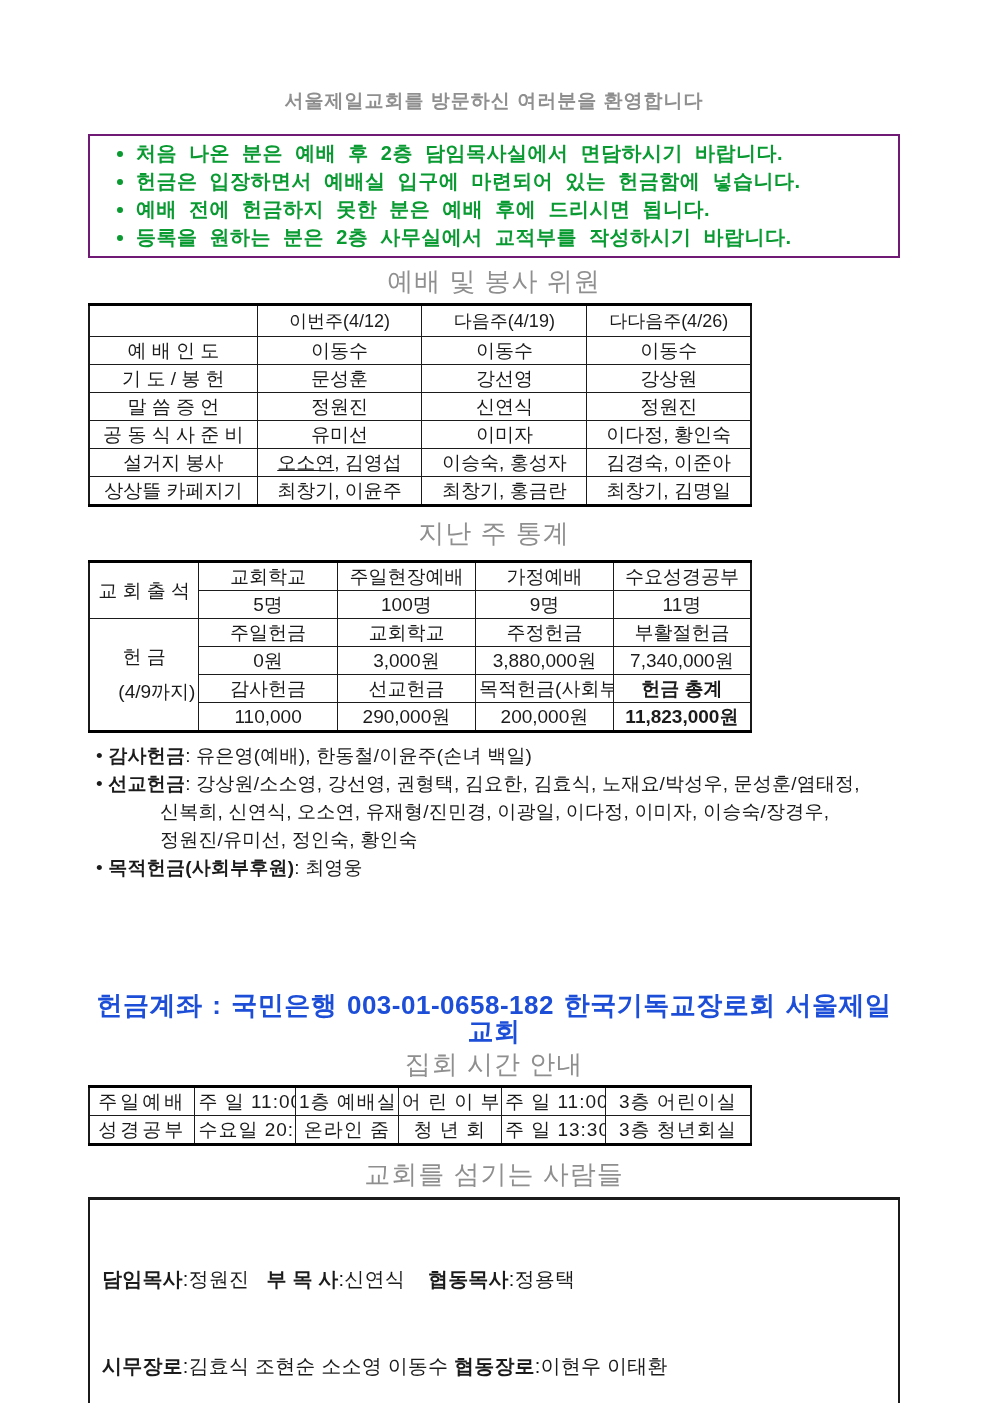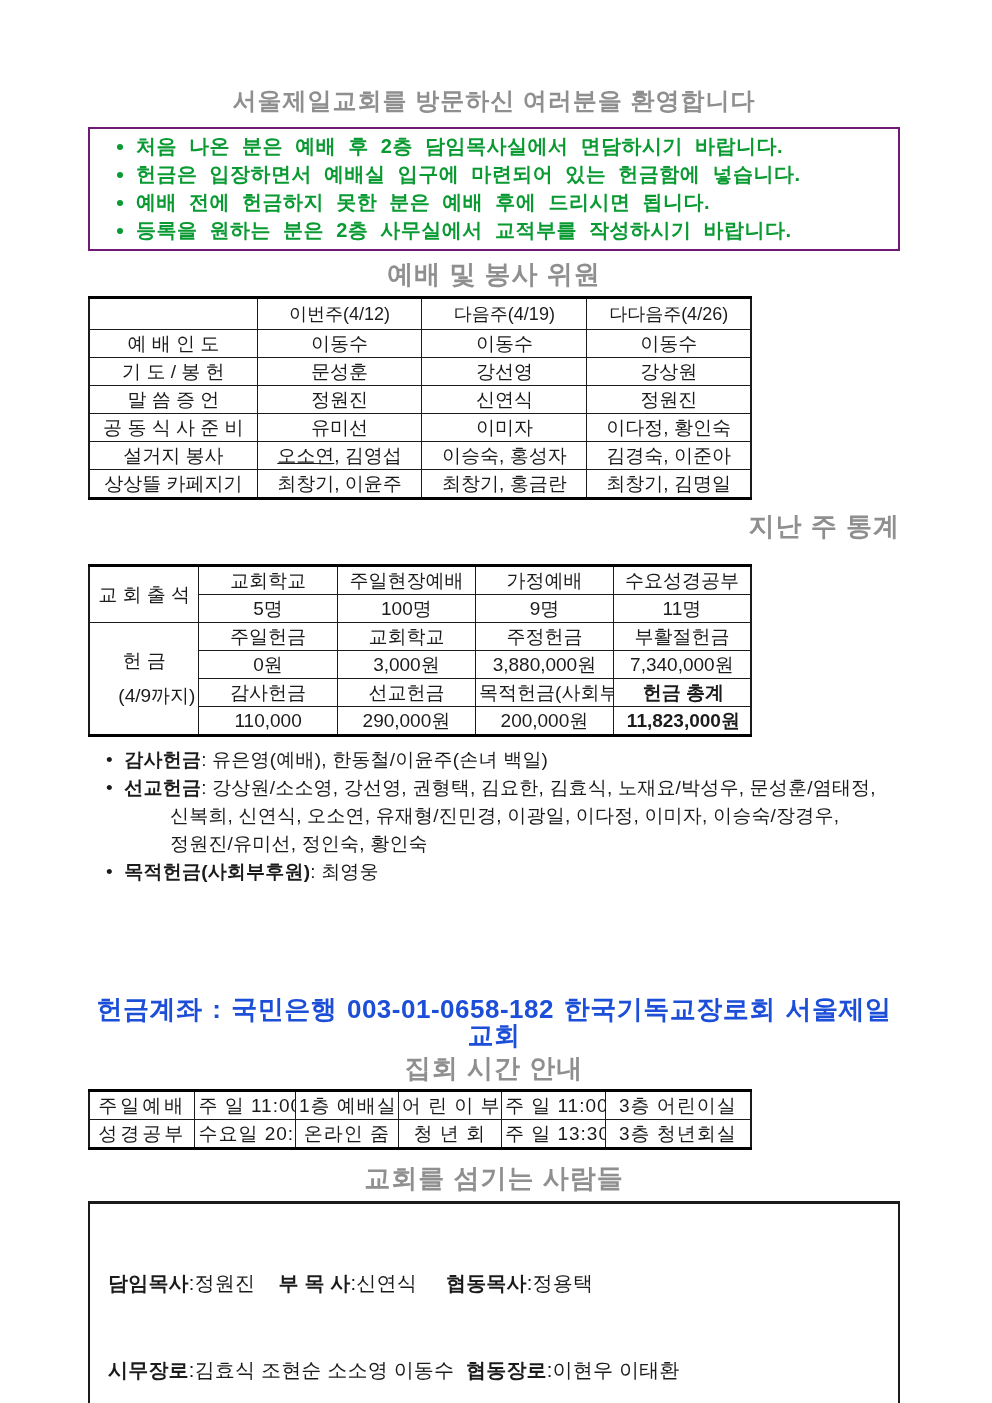--- a/index.html
+++ b/index.html
@@ -6,29 +6,29 @@
   body{
     width:992px;height:1403px;
     font-family:"Liberation Sans","DejaVu Sans",sans-serif;
     color:#1b1b1b;
     -webkit-font-smoothing:antialiased;
   }
   .page{padding-top:84px;}
   .content{width:812px;margin-left:88px;}
 
   .page-title{
-    font-size:24px;font-weight:700;color:#8f8f8f;
-    text-align:center;letter-spacing:1px;margin:0 0 9px 0;line-height:34px;
+    font-size:19px;font-weight:700;color:#8f8f8f;
+    text-align:center;letter-spacing:1px;margin:0 0 16px 0;line-height:34px;
   }
   .section-heading{
-    font-size:26px;font-weight:700;color:#8f8f8f;
+    font-size:26px;font-weight:400;color:#8f8f8f;
     text-align:center;letter-spacing:1px;margin:0;line-height:30px;
   }
   .hd1{margin:8px 0 7px 0;}
-  .hd2{margin:11px 0 23px 0;text-align:right;}
+  .hd2{margin:11px 0 12px 0;}
   .hd3{margin:5px 0 6px 0;}
   .hd4{margin:13px 0 8px 0;}
 
   .welcome-box{
     border:2px solid #701a75;
     padding:3px 6px 5px 24px;
   }
   .welcome-box ul{
     margin:0;padding-left:22px;list-style:disc;
   }
@@ -41,28 +41,28 @@
     width:664px;border-collapse:collapse;table-layout:fixed;
     border-top:3px solid #000;border-bottom:3px solid #000;
     border-left:2px solid #1b1b1b;border-right:2px solid #1b1b1b;
     font-size:19px;
   }
   td{
     border:1px solid #1b1b1b;text-align:center;vertical-align:middle;
     height:27px;padding:0 3px;overflow:hidden;white-space:nowrap;
   }
   #worship-table tr:first-child td{height:30px;font-size:18px;}
-  .b{font-weight:700;padding-left:6px;}
+  .b{font-weight:700;}
   .u{text-decoration:underline;}
   .stats-label div + div{margin-top:9px;text-align:right;}
   #schedule-table td{letter-spacing:1px;}
   #schedule-table td:first-child{letter-spacing:3px;}
 
   .notes{margin-top:9px;font-size:19px;line-height:28px;}
-  .note-line{padding-left:8px;white-space:pre-wrap;letter-spacing:0.2px;margin-left:10px;}
+  .note-line{padding-left:8px;white-space:pre-wrap;letter-spacing:0.2px;}
   .note-indent{padding-left:72px;}
 
   .bank-line{
     margin-top:110px;
     text-align:center;color:#1d4ed8;font-weight:700;
     font-size:26px;line-height:26px;letter-spacing:0.5px;word-spacing:2px;
   }
 
   .staff-box{
     border:2px solid #1b1b1b;border-top-width:3px;

